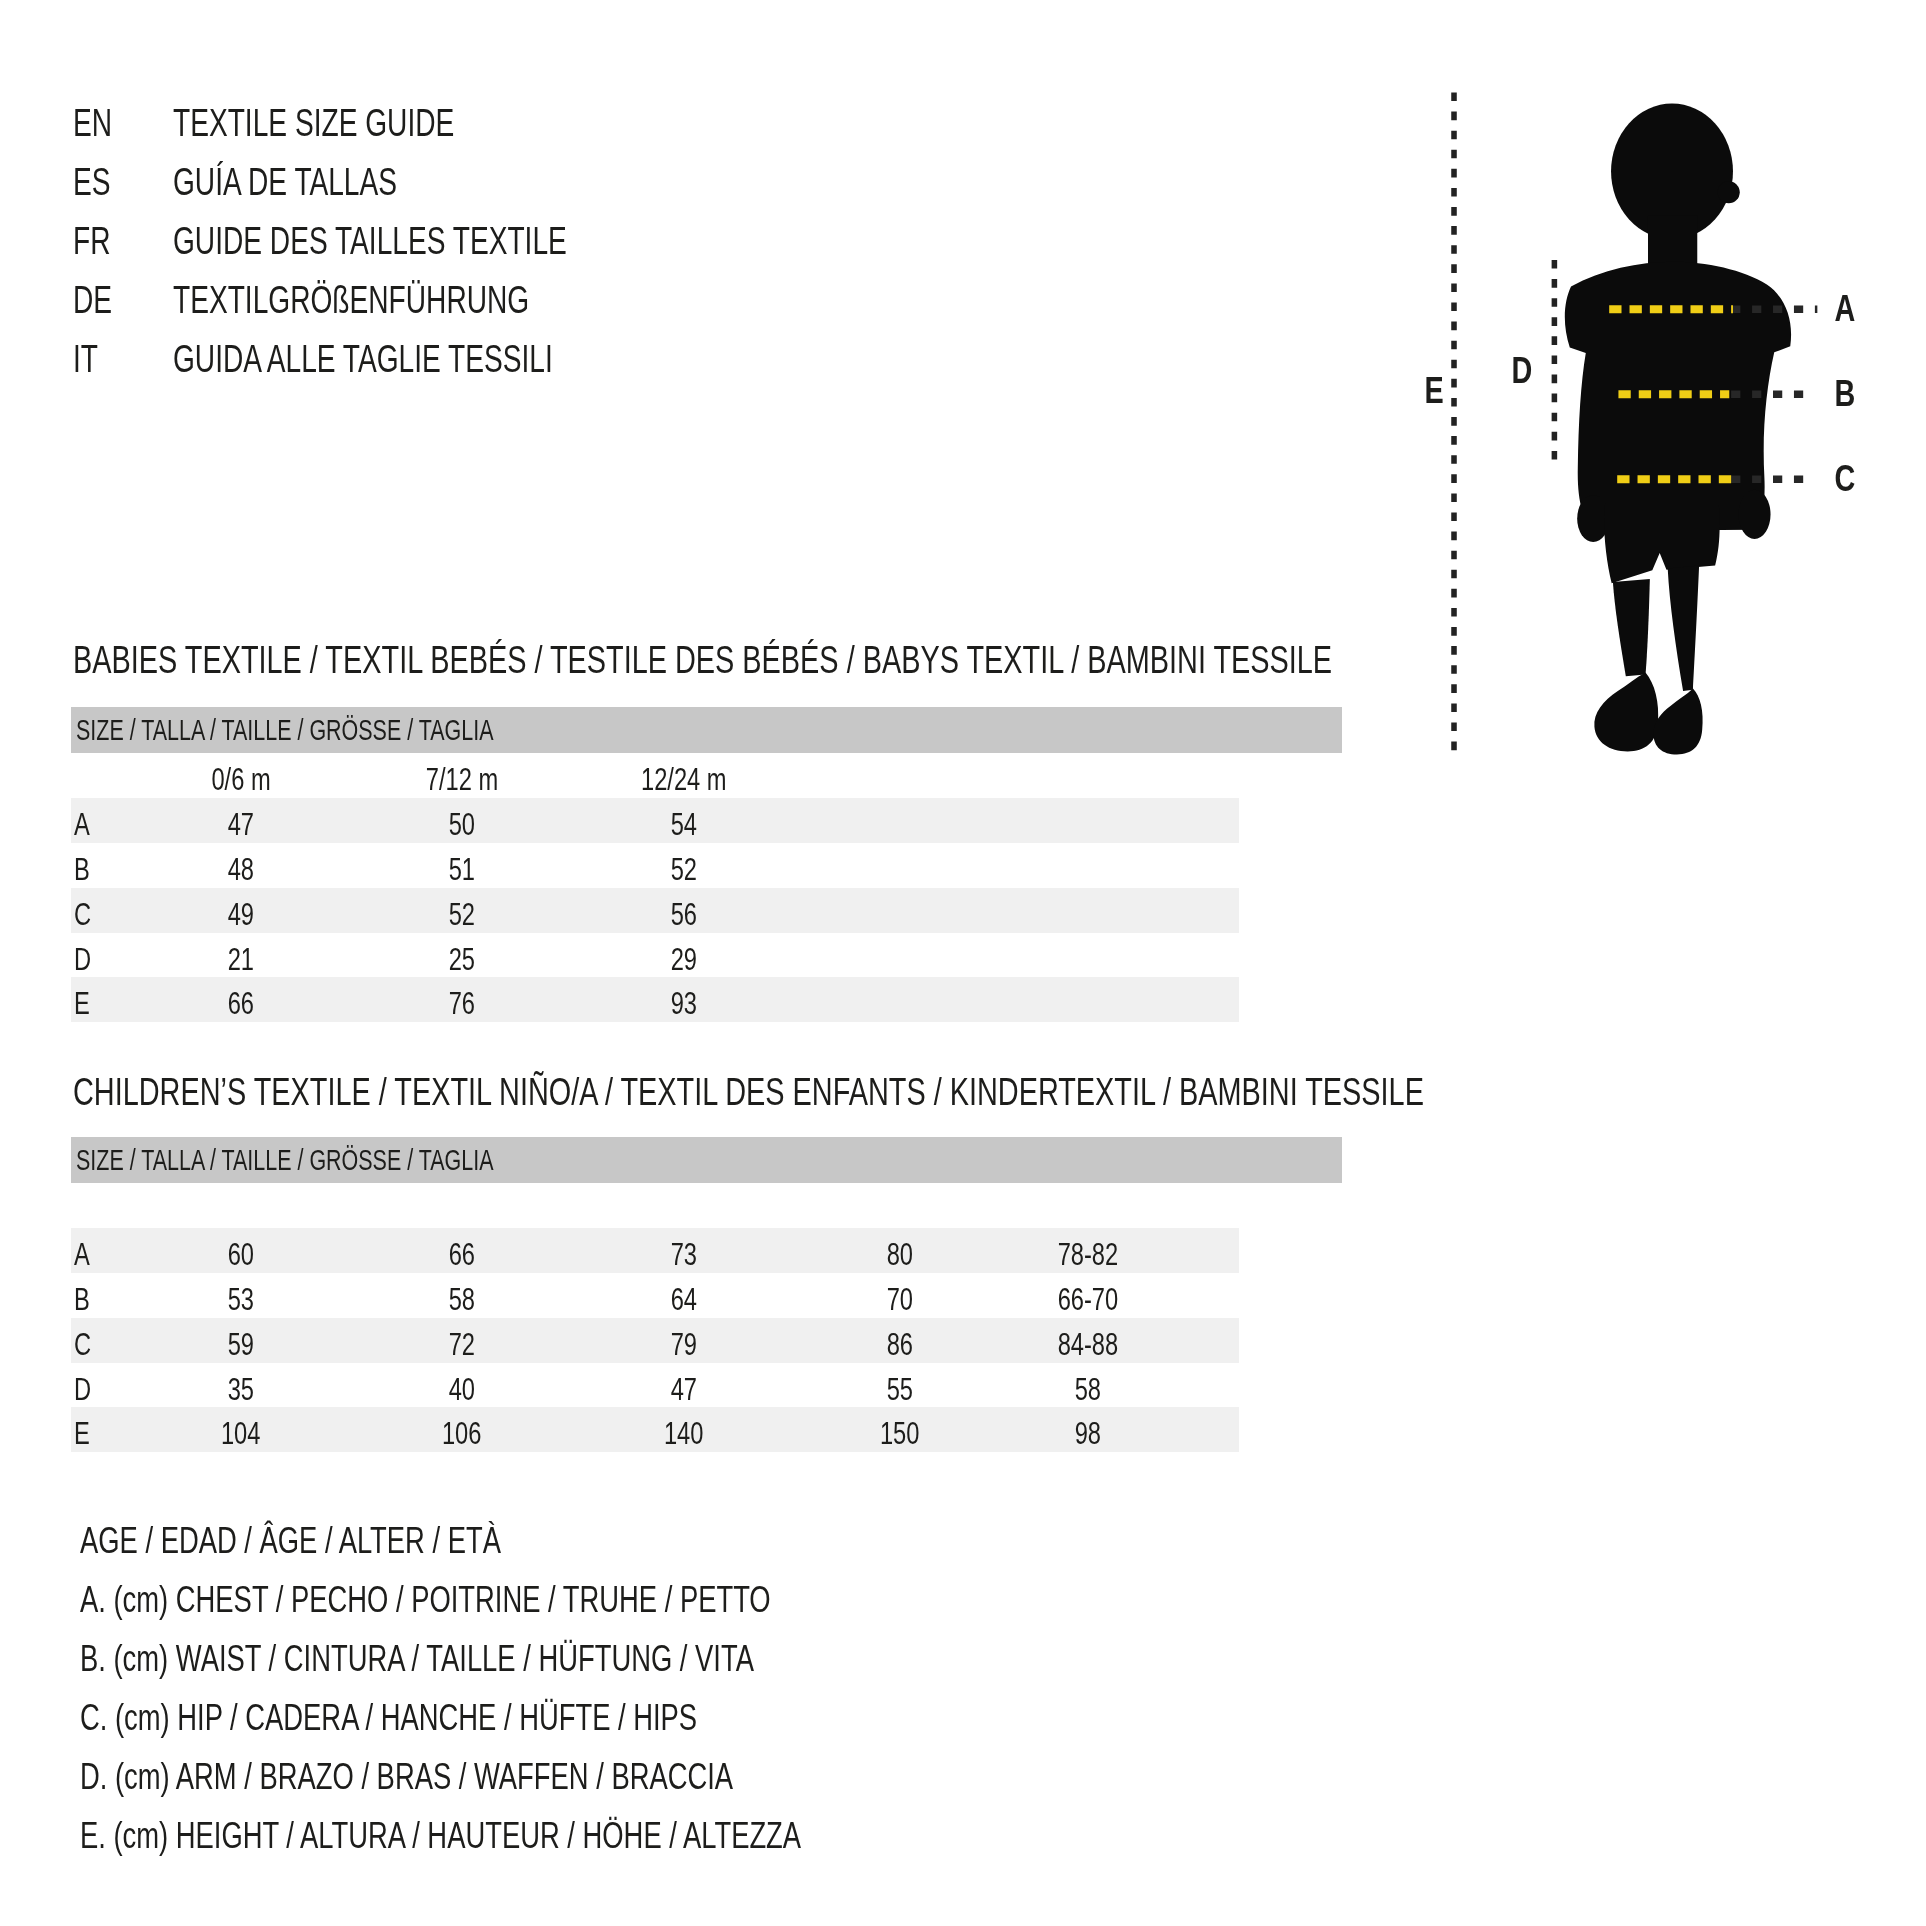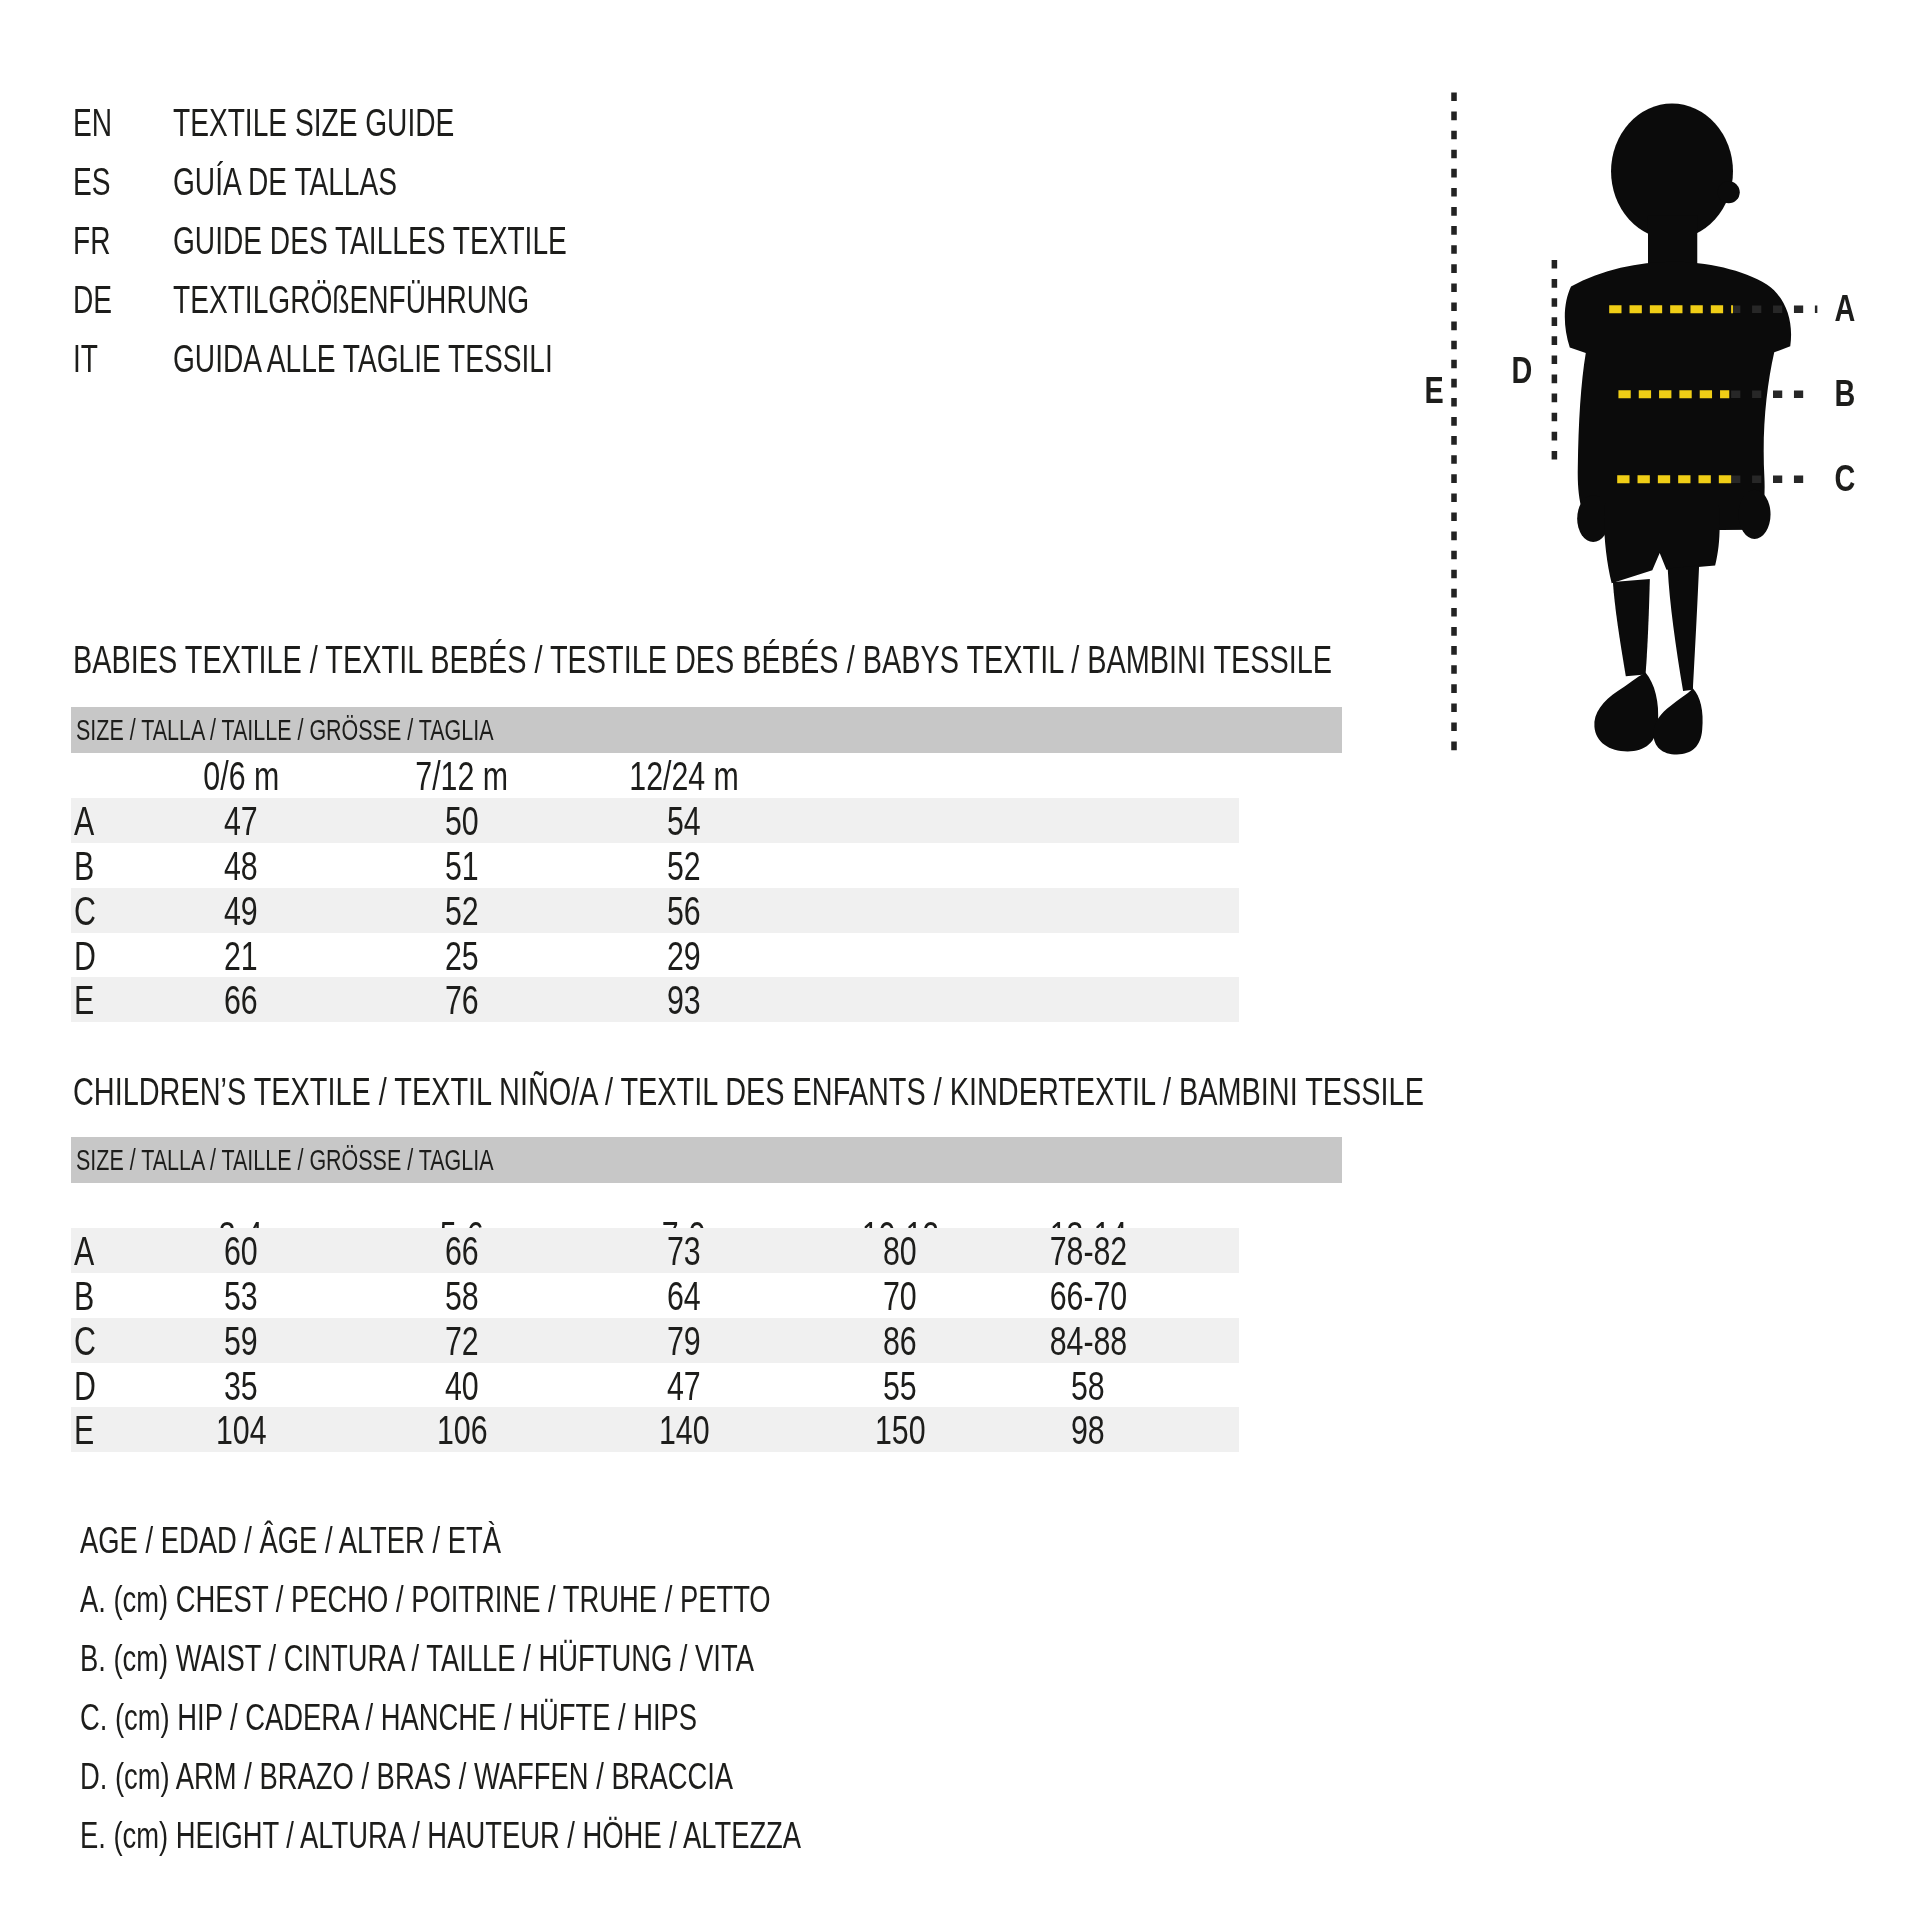--- a/index.html
+++ b/index.html
@@ -22,21 +22,21 @@
 
   
   .sect{font-size:39px;height:49px;display:flex;align-items:center;}
 
   
   .tbl{position:absolute;width:1168px;}
   .band{position:absolute;left:0;top:0;width:1271px;height:46px;background:#c7c7c7;
         display:flex;align-items:center;padding-left:5px;box-sizing:border-box;font-size:29px;}
   .trow{position:absolute;left:0;width:1168px;height:45px;}
   .zebra{background:#f0f0f0;}
-  .cell{position:absolute;top:0;height:100%;display:flex;align-items:flex-start;justify-content:center;font-size:41px;}
+  .cell{position:absolute;top:0;height:100%;display:flex;align-items:flex-end;justify-content:center;font-size:32px;}
   .cell.lbl{justify-content:flex-start;padding-left:3.1px;box-sizing:border-box;}
   .c0{left:0;width:59px;}
   .c1{left:59px;width:222px;}
   .c2{left:280px;width:222px;}
   .c3{left:502px;width:222px;}
   .c4{left:718px;width:222px;}
   .c5{left:906px;width:222px;}
 
   
   .legrow{display:flex;height:59px;align-items:center;font-size:37px;}

